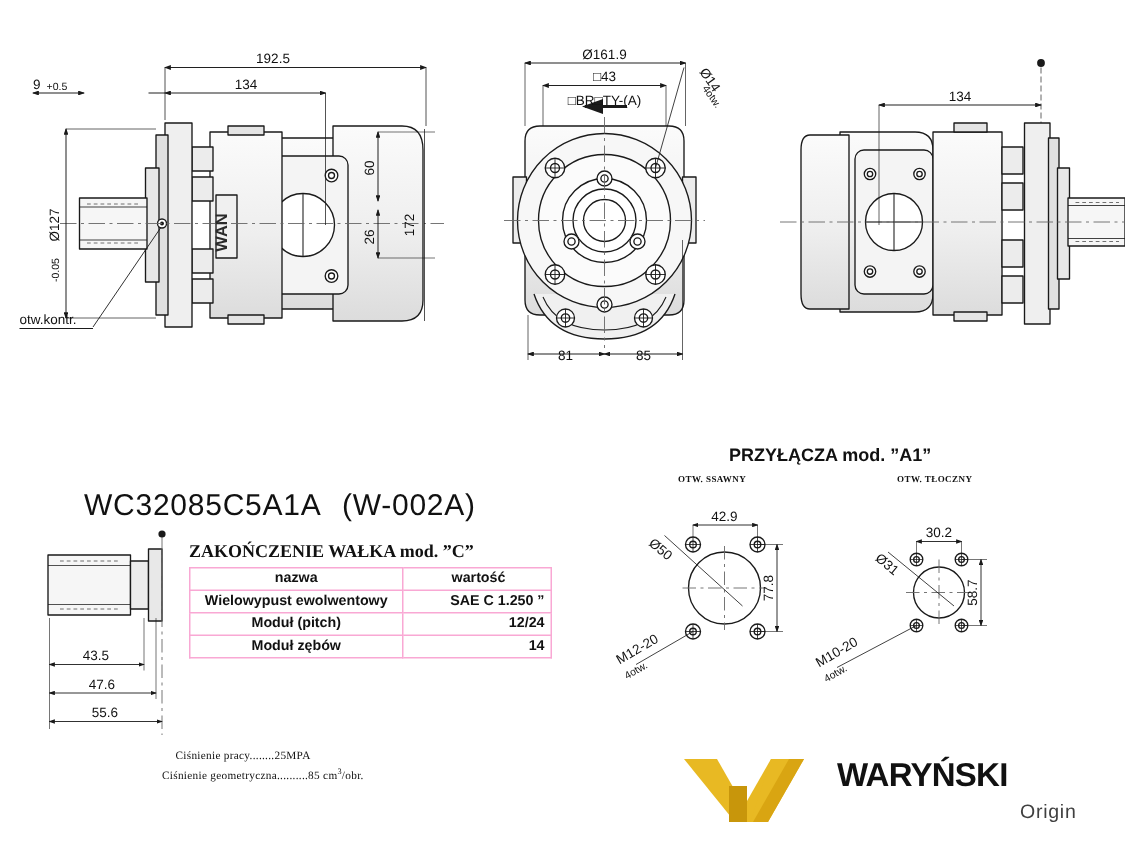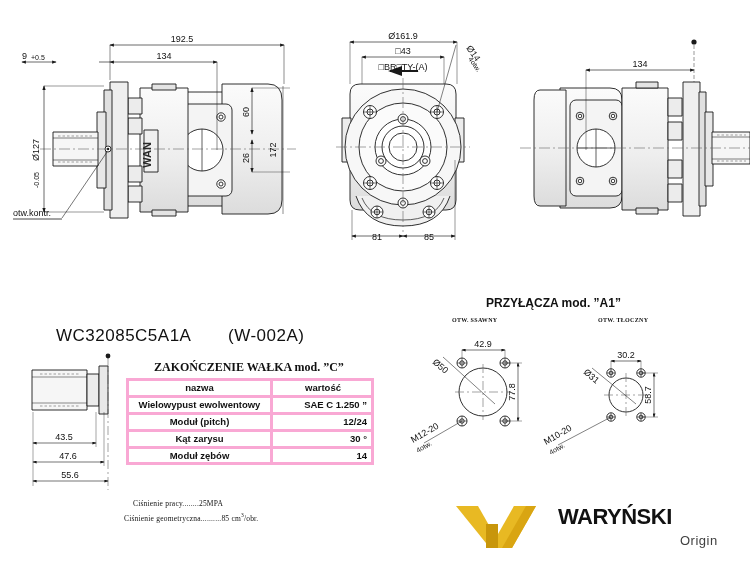--- a/index.html
+++ b/index.html
@@ -3,32 +3,32 @@
 <meta charset="utf-8">
 <style>
   html,body{margin:0;padding:0;background:#fff;}
   body{width:750px;height:562px;position:relative;overflow:hidden;
        font-family:"Liberation Sans", sans-serif;color:#1a1a1a;}
   .sheet{position:absolute;inset:0;background:#ffffff;}
   svg{position:absolute;top:0;left:0;}
   .dimtxt{font-family:"Liberation Sans", sans-serif;font-size:9px;fill:#111;}
   .dimtxt-sm{font-family:"Liberation Sans", sans-serif;font-size:7px;fill:#111;}
   .partno{position:absolute;font-family:"Liberation Sans", sans-serif;
-          font-size:17px;letter-spacing:.5px;color:#111;white-space:nowrap;}
+          font-size:20px;letter-spacing:.5px;color:#111;white-space:nowrap;}
   .tbl-title{position:absolute;font-family:"Liberation Serif", serif;
-             font-size:12px;font-weight:bold;color:#111;white-space:nowrap;margin-left:28px;}
+             font-size:12px;font-weight:bold;color:#111;white-space:nowrap;}
   table.spec{position:absolute;border-collapse:collapse;
              font-family:"Liberation Sans", sans-serif;font-size:9.5px;}
-  table.spec td{border:3px solid #f9a8d4;padding:1px 4px;color:#111;
+  table.spec td{border:1px solid #f9a8d4;padding:1px 4px;color:#111;
                 font-weight:bold;line-height:1.25;}
   table.spec td.n{width:133px;text-align:center;}
   table.spec td.v{width:88px;text-align:right;padding-left:6px;}
   table.spec tr.hdr td{text-align:center;font-weight:bold;}
   .note{position:absolute;font-family:"Liberation Serif", serif;
-        font-size:7.5px;color:#111;white-space:nowrap;letter-spacing:.2px;margin-left:16px;}
+        font-size:7.5px;color:#111;white-space:nowrap;letter-spacing:.2px;}
   .note sup{font-size:5.5px;}
   .przy-title{position:absolute;font-family:Liberation Sans, sans-serif;
               font-size:12px;font-weight:bold;color:#111;white-space:nowrap;}
   .otw-lbl{position:absolute;font-family:"Liberation Serif", serif;
            font-size:6px;font-weight:bold;color:#111;white-space:nowrap;
            letter-spacing:.3px;}
   .logo{position:absolute;left:452px;top:500px;width:290px;height:58px;}
   .logo-word{position:absolute;left:106px;top:4px;
              font-family:"Liberation Sans", sans-serif;font-size:22px;
              font-weight:bold;letter-spacing:-0.5px;color:#111;}
@@ -422,24 +422,20 @@
     </tr>
     <tr>
       <td class="n">Wielowypust ewolwentowy</td>
       <td class="v">SAE C  1.250 ”</td>
     </tr>
     <tr>
       <td class="n">Moduł (pitch)</td>
       <td class="v">12/24</td>
     </tr>
     <tr>
-      <td class="n">Kąt zarysu</td>
-      <td class="v">30 °</td>
-    </tr>
-    <tr>
       <td class="n">Moduł zębów</td>
       <td class="v">14</td>
     </tr>
   </tbody>
 </table>
 
 <div class="note" style="left:117px;top:499px;">Ciśnienie pracy........25MPA</div>
 <div class="note" style="left:108px;top:512px;">
   <span>Ciśnienie geometryczna..........85 cm</span><sup>3</sup><span>/obr.</span>
 </div>

